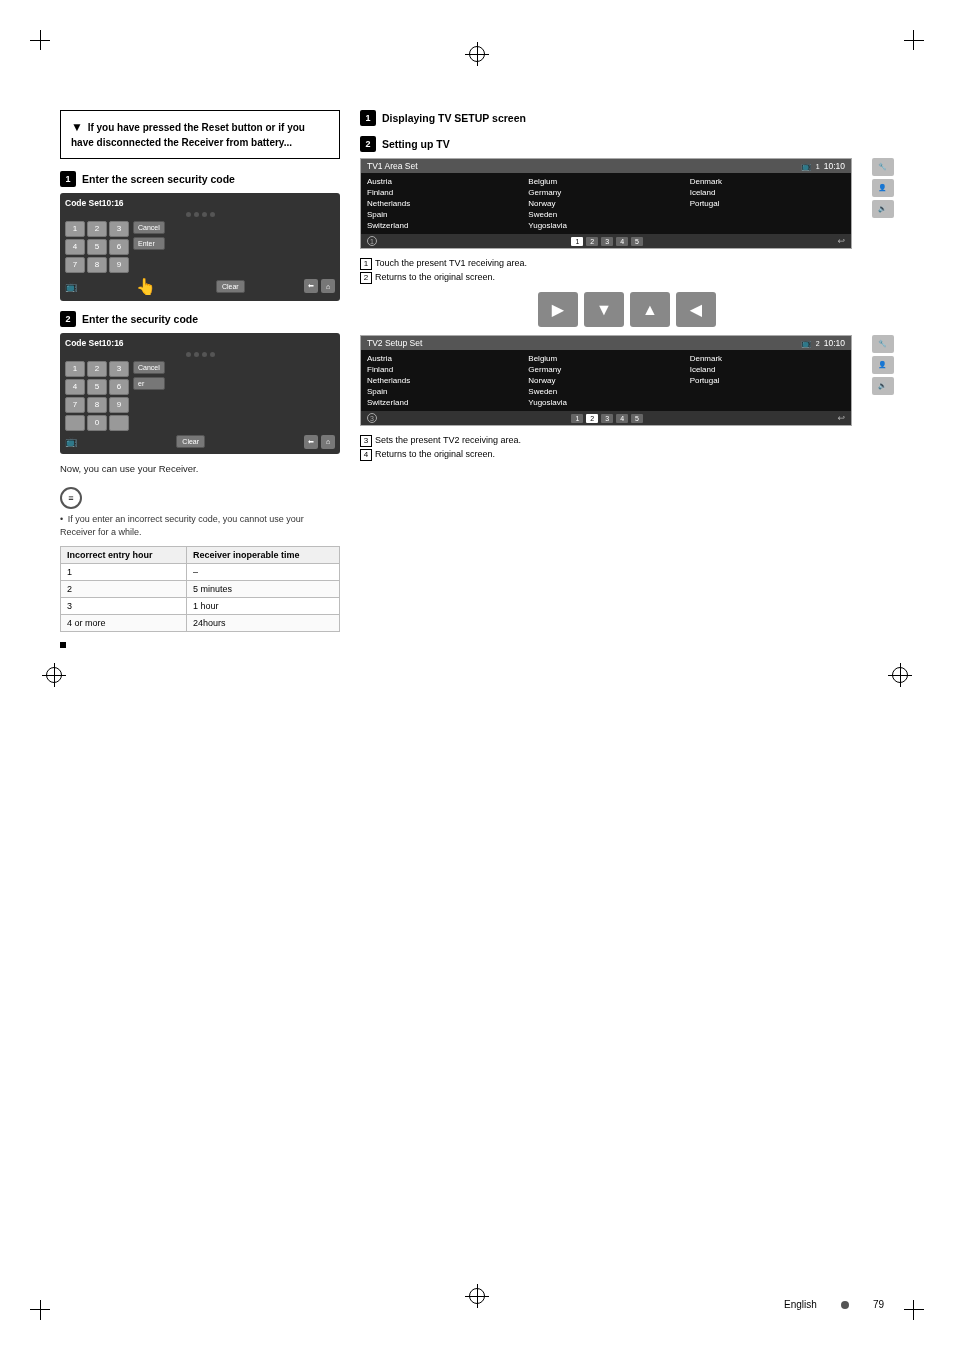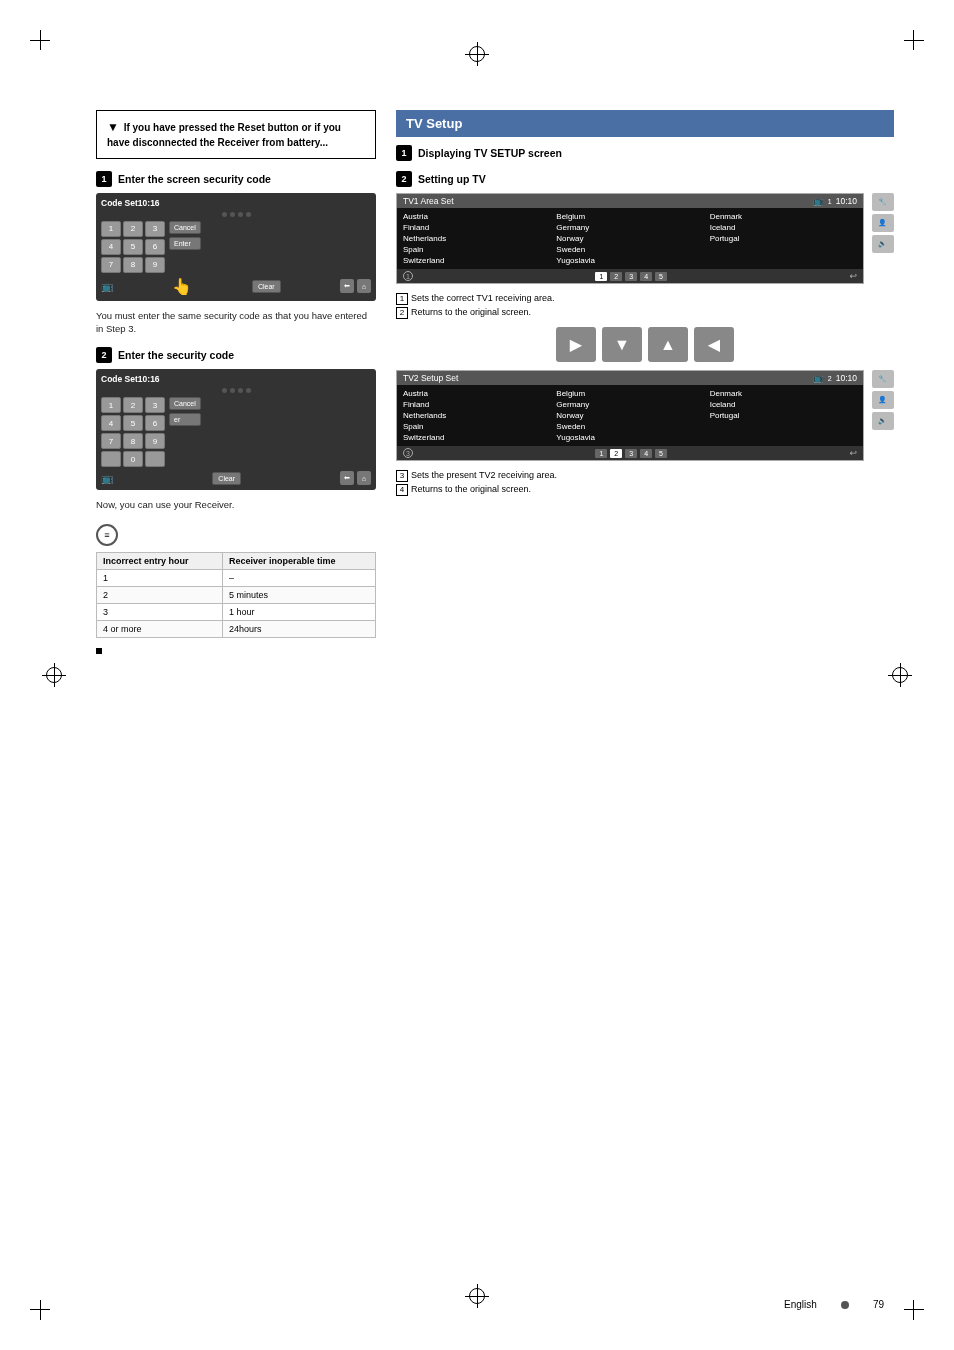--- a/index.html
+++ b/index.html
@@ -59,21 +59,20 @@
     }
 
     .main-content {
       position: absolute;
       top: 110px;
       left: 60px;
       right: 60px;
       bottom: 80px;
       display: flex;
       gap: 20px;
-      margin-left: 36px;
     }
 
     
     .left-col {
       flex: 0 0 280px;
       font-size: 10px;
     }
 
     .warning-box {
       border: 1px solid #000;
@@ -272,21 +271,21 @@
       display: flex;
       align-items: center;
       justify-content: center;
       font-size: 16px;
       color: #fff;
       border-radius: 3px;
     }
 
     .with-sidebar {
       display: flex;
-      gap: 8px;
+      gap: 20px;
     }
     .tv-main-area {
       flex: 1;
     }
     .tv-sidebar {
       display: flex;
       flex-direction: column;
       gap: 3px;
       width: 22px;
     }
@@ -491,21 +490,20 @@
             <span class="hand-pointer">👆</span>
             <div class="clear-small">Clear</div>
             <div class="bottom-icons-row">
               <div class="icon-square">⬅</div>
               <div class="icon-square">⌂</div>
             </div>
           </div>
         </div>
       </div>
 
-      <div class="step-description">You must enter the same security code as that you have entered in Step 3.</div>
     </div>
 
     <div class="section-block">
       <div class="step-header">
         <span class="step-num">2</span>
         <span>Enter the security code</span>
       </div>
 
       <div class="device-wrapper">
         <div class="device-inner">
@@ -549,20 +547,24 @@
           </div>
         </div>
       </div>
 
       <div class="step-description">Now, you can use your Receiver.</div>
     </div>
 
     <div style="margin-bottom:6px;">
       <div style="display:flex; align-items:center; gap:4px; margin-bottom:4px;">
         <div style="border:2px solid #555; width:22px; height:22px; border-radius:50%; display:flex; align-items:center; justify-content:center; font-size:9px;">≡</div>
+      </div>
+      <div class="bullet-note">
+        <span style="font-size:9px; margin-right:2px;">•</span>
+        <span>If you enter an incorrect security code, you cannot use your Receiver for a while.</span>
       </div>
     </div>
 
     <table class="error-table">
       <thead>
         <tr>
           <th>Incorrect entry hour</th>
           <th>Receiver inoperable time</th>
         </tr>
       </thead>
@@ -587,23 +589,20 @@
     </table>
 
     <div style="margin-top: 10px; display:flex; align-items:center;">
       <div style="width:6px; height:6px; background:#000; border-radius:50; display:inline-block;"></div>
     </div>
 
   </div>
 
   <div class="right-col">
 
-    <div class="tv-setup-header">
-      <span>TV Setup</span>
-    </div>
 
 
     <div class="section-block">
       <div class="step-header">
         <span class="step-num">1</span>
         <span>Displaying TV SETUP screen</span>
       </div>
     </div>
 
     <div class="section-block">
@@ -664,21 +663,21 @@
         <div class="tv-sidebar">
           <div class="tv-sidebar-icon">🔧</div>
           <div class="tv-sidebar-icon">👤</div>
           <div class="tv-sidebar-icon">🔊</div>
         </div>
       </div>
 
       <div class="numbered-list">
         <div class="numbered-item">
           <span class="num-box">1</span>
-          <span>Sets the correct TV1 receiving area.</span>
+          <span>Touch the present TV1 receiving area.</span>
         </div>
         <div class="numbered-item">
           <span class="num-box">2</span>
           <span>Returns to the original screen.</span>
         </div>
       </div>
 
       <div class="arrow-buttons-row">
         <div class="arrow-btn">▶</div>
         <div class="arrow-btn">▼</div>

